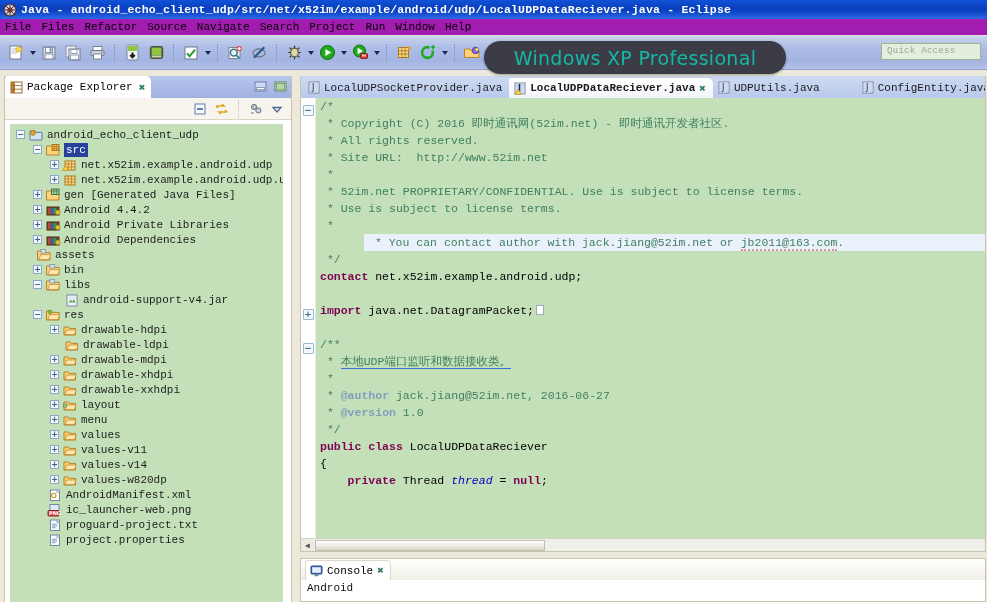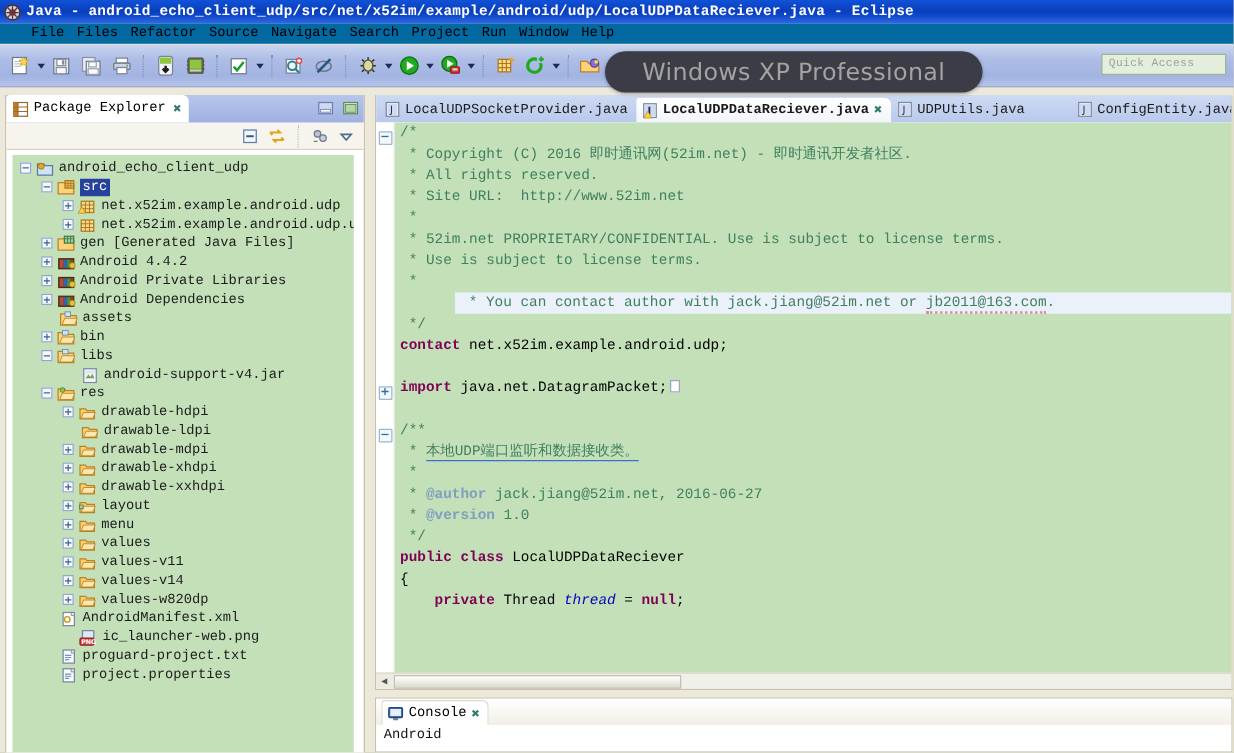--- a/index.html
+++ b/index.html
@@ -33,25 +33,25 @@
     width: 14px; height: 14px;
     margin-right: 4px;
     flex: 0 0 auto;
     display: block;
   }
   .titlebar-text { line-height: 19px; }
 
   
   .menubar {
     height: 17px;
-    background: #0369a1;
+    background: #a21caf;
     display: flex; align-items: center;
     font-size: 11px;
     color: #000;
-    padding-left: 20px;
+    padding-left: 0;
     border-bottom: 1px solid #e3dfd1;
   }
   .menu-item {
     padding: 1px 5px;
     line-height: 15px;
     cursor: default;
   }
 
   
   .toolbar {
@@ -103,21 +103,21 @@
   }
 
   
   .xp-overlay {
     position: absolute;
     left: 484px; top: 41px;
     width: 302px; height: 33px;
     background: #3c3c46;
     border-radius: 17px;
     display: flex; align-items: center; justify-content: center;
-    color: #a3a3a3;
+    color: #14b8a6;
     font-family: "DejaVu Sans", "Liberation Sans", sans-serif;
     font-size: 19px;
     letter-spacing: .3px;
     z-index: 60;
     box-shadow: 0 1px 3px rgba(0,0,0,.35);
   }
 
   
   .workbench {
     position: absolute;
@@ -719,21 +719,21 @@
               <svg width="16" height="14" viewBox="0 0 16 14">
                 <rect x="2" y="4" width="12" height="8" fill="#7a4b2a" stroke="#4a2c15"></rect>
                 <rect x="3" y="5" width="2.4" height="6" fill="#c7452f"></rect>
                 <rect x="5.8" y="5" width="2.4" height="6" fill="#2f62c7"></rect>
                 <rect x="8.6" y="5" width="2.4" height="6" fill="#2f9c4a"></rect>
                 <circle cx="12.8" cy="9.4" r="2.3" fill="#e6c23a" stroke="#9a7c10" stroke-width=".6"></circle>
               </svg>
             </span>
             <span class="tlabel">Android Dependencies</span>
           </div>
-          <div class="trow" style="padding-left: 23px;">
+          <div class="trow" style="padding-left: 12px;">
             <span class="texp"></span>
             <span class="tico" style="margin-left: 3px;">
               <svg width="16" height="14" viewBox="0 0 16 14">
                 <path d="M1.5 12V3h5l1 1.4h6.5V12z" fill="#ffd27a" stroke="#b5842a"></path>
                 <path d="M2.8 11.6l2-5h10l-2 5z" fill="#ffe6ad" stroke="#b5842a" stroke-width=".7"></path>
                 <rect x="5" y="1.5" width="4.5" height="3.6" fill="#cfe3f5" stroke="#5a7d9e" stroke-width=".6"></rect>
               </svg>
             </span>
             <span class="tlabel">assets</span>
           </div>
@@ -897,21 +897,21 @@
             <span class="texp"></span>
             <span class="tico" style="margin-left: 3px;">
               <svg width="16" height="14" viewBox="0 0 16 14">
                 <rect x="3.5" y="2" width="9" height="10.5" fill="#fff" stroke="#7b86a0"></rect>
                 <path d="M10 2v2.5h2.5" fill="#dde3ee" stroke="#7b86a0" stroke-width=".7"></path>
                 <circle cx="6.8" cy="7.5" r="2.2" fill="none" stroke="#c79b12" stroke-width="1.1"></circle>
               </svg>
             </span>
             <span class="tlabel">AndroidManifest.xml</span>
           </div>
-          <div class="trow" style="padding-left: 39px;">
+          <div class="trow" style="padding-left: 23px;">
             <span class="texp"></span>
             <span class="tico" style="margin-left: 3px;">
               <svg width="16" height="14" viewBox="0 0 16 14">
                 <rect x="3" y="1.5" width="9" height="10" fill="#dfeaf6" stroke="#7b86a0"></rect>
                 <rect x="1" y="7.5" width="11" height="5.5" rx="1" fill="#e04a4a" stroke="#8c1e1e"></rect>
                 <text x="2" y="12" font-size="5" fill="#fff" font-family="DejaVu Sans" font-weight="bold">PNG</text>
               </svg>
             </span>
             <span class="tlabel">ic_launcher-web.png</span>
           </div>

